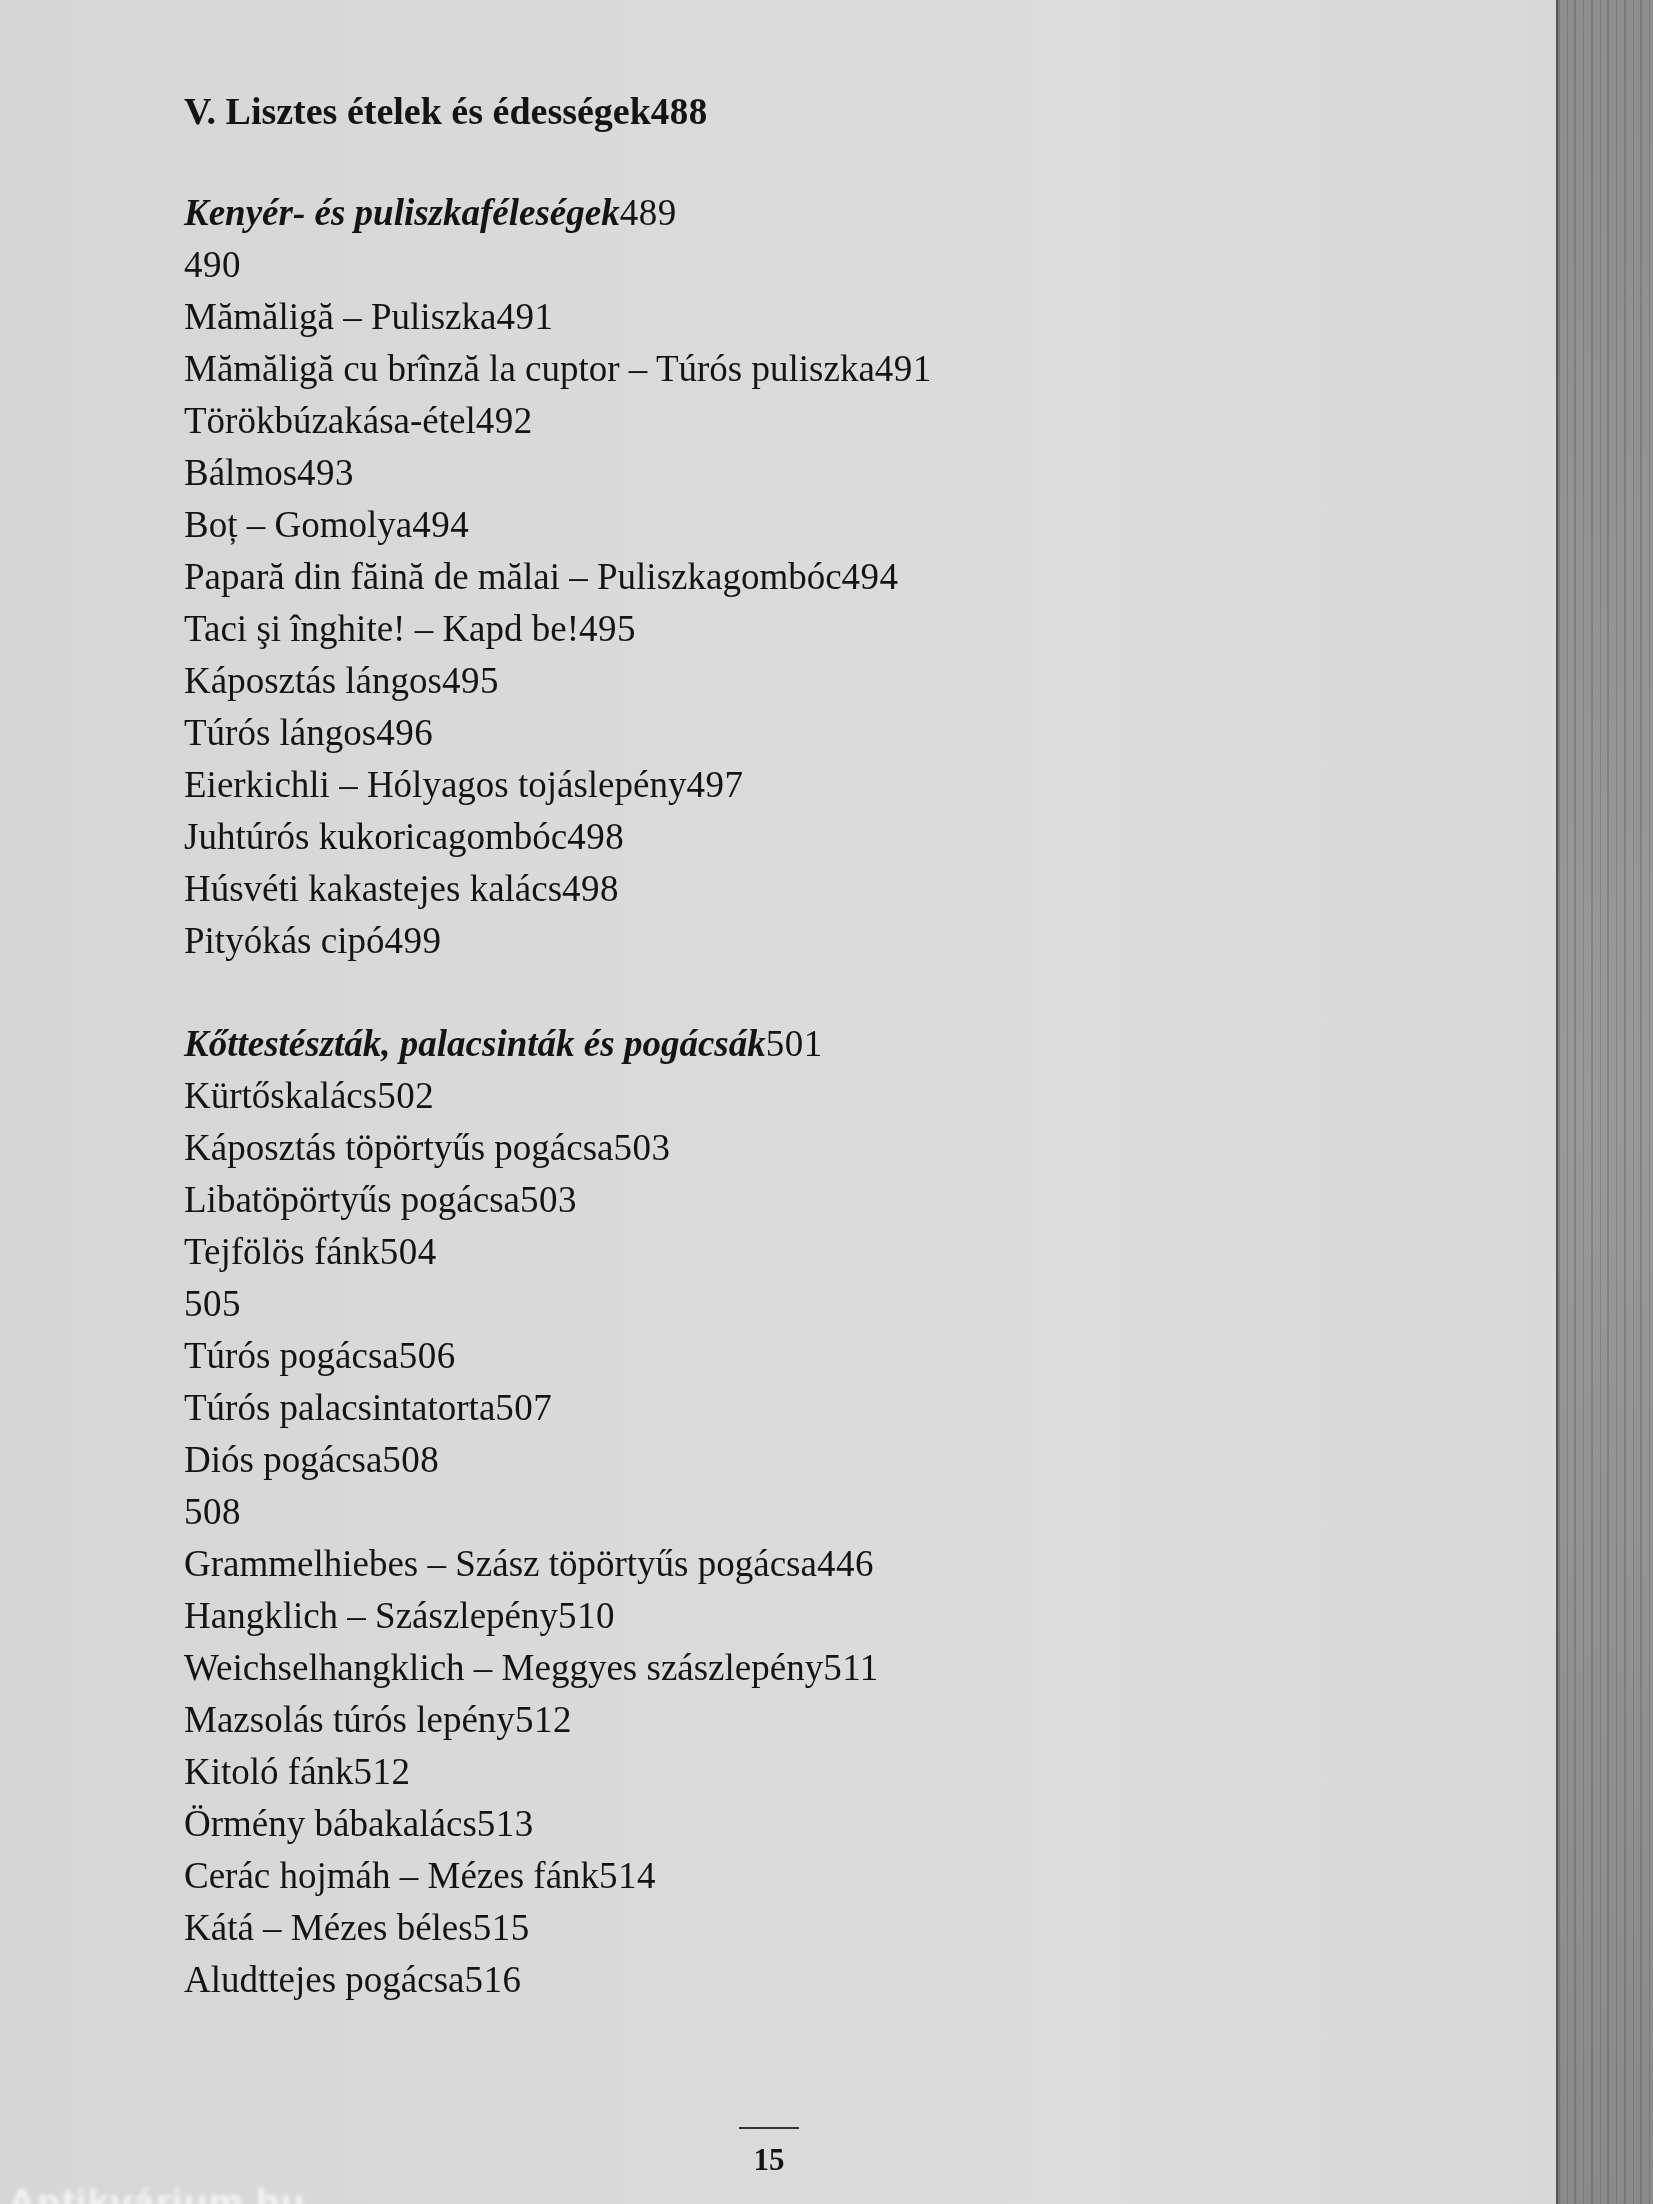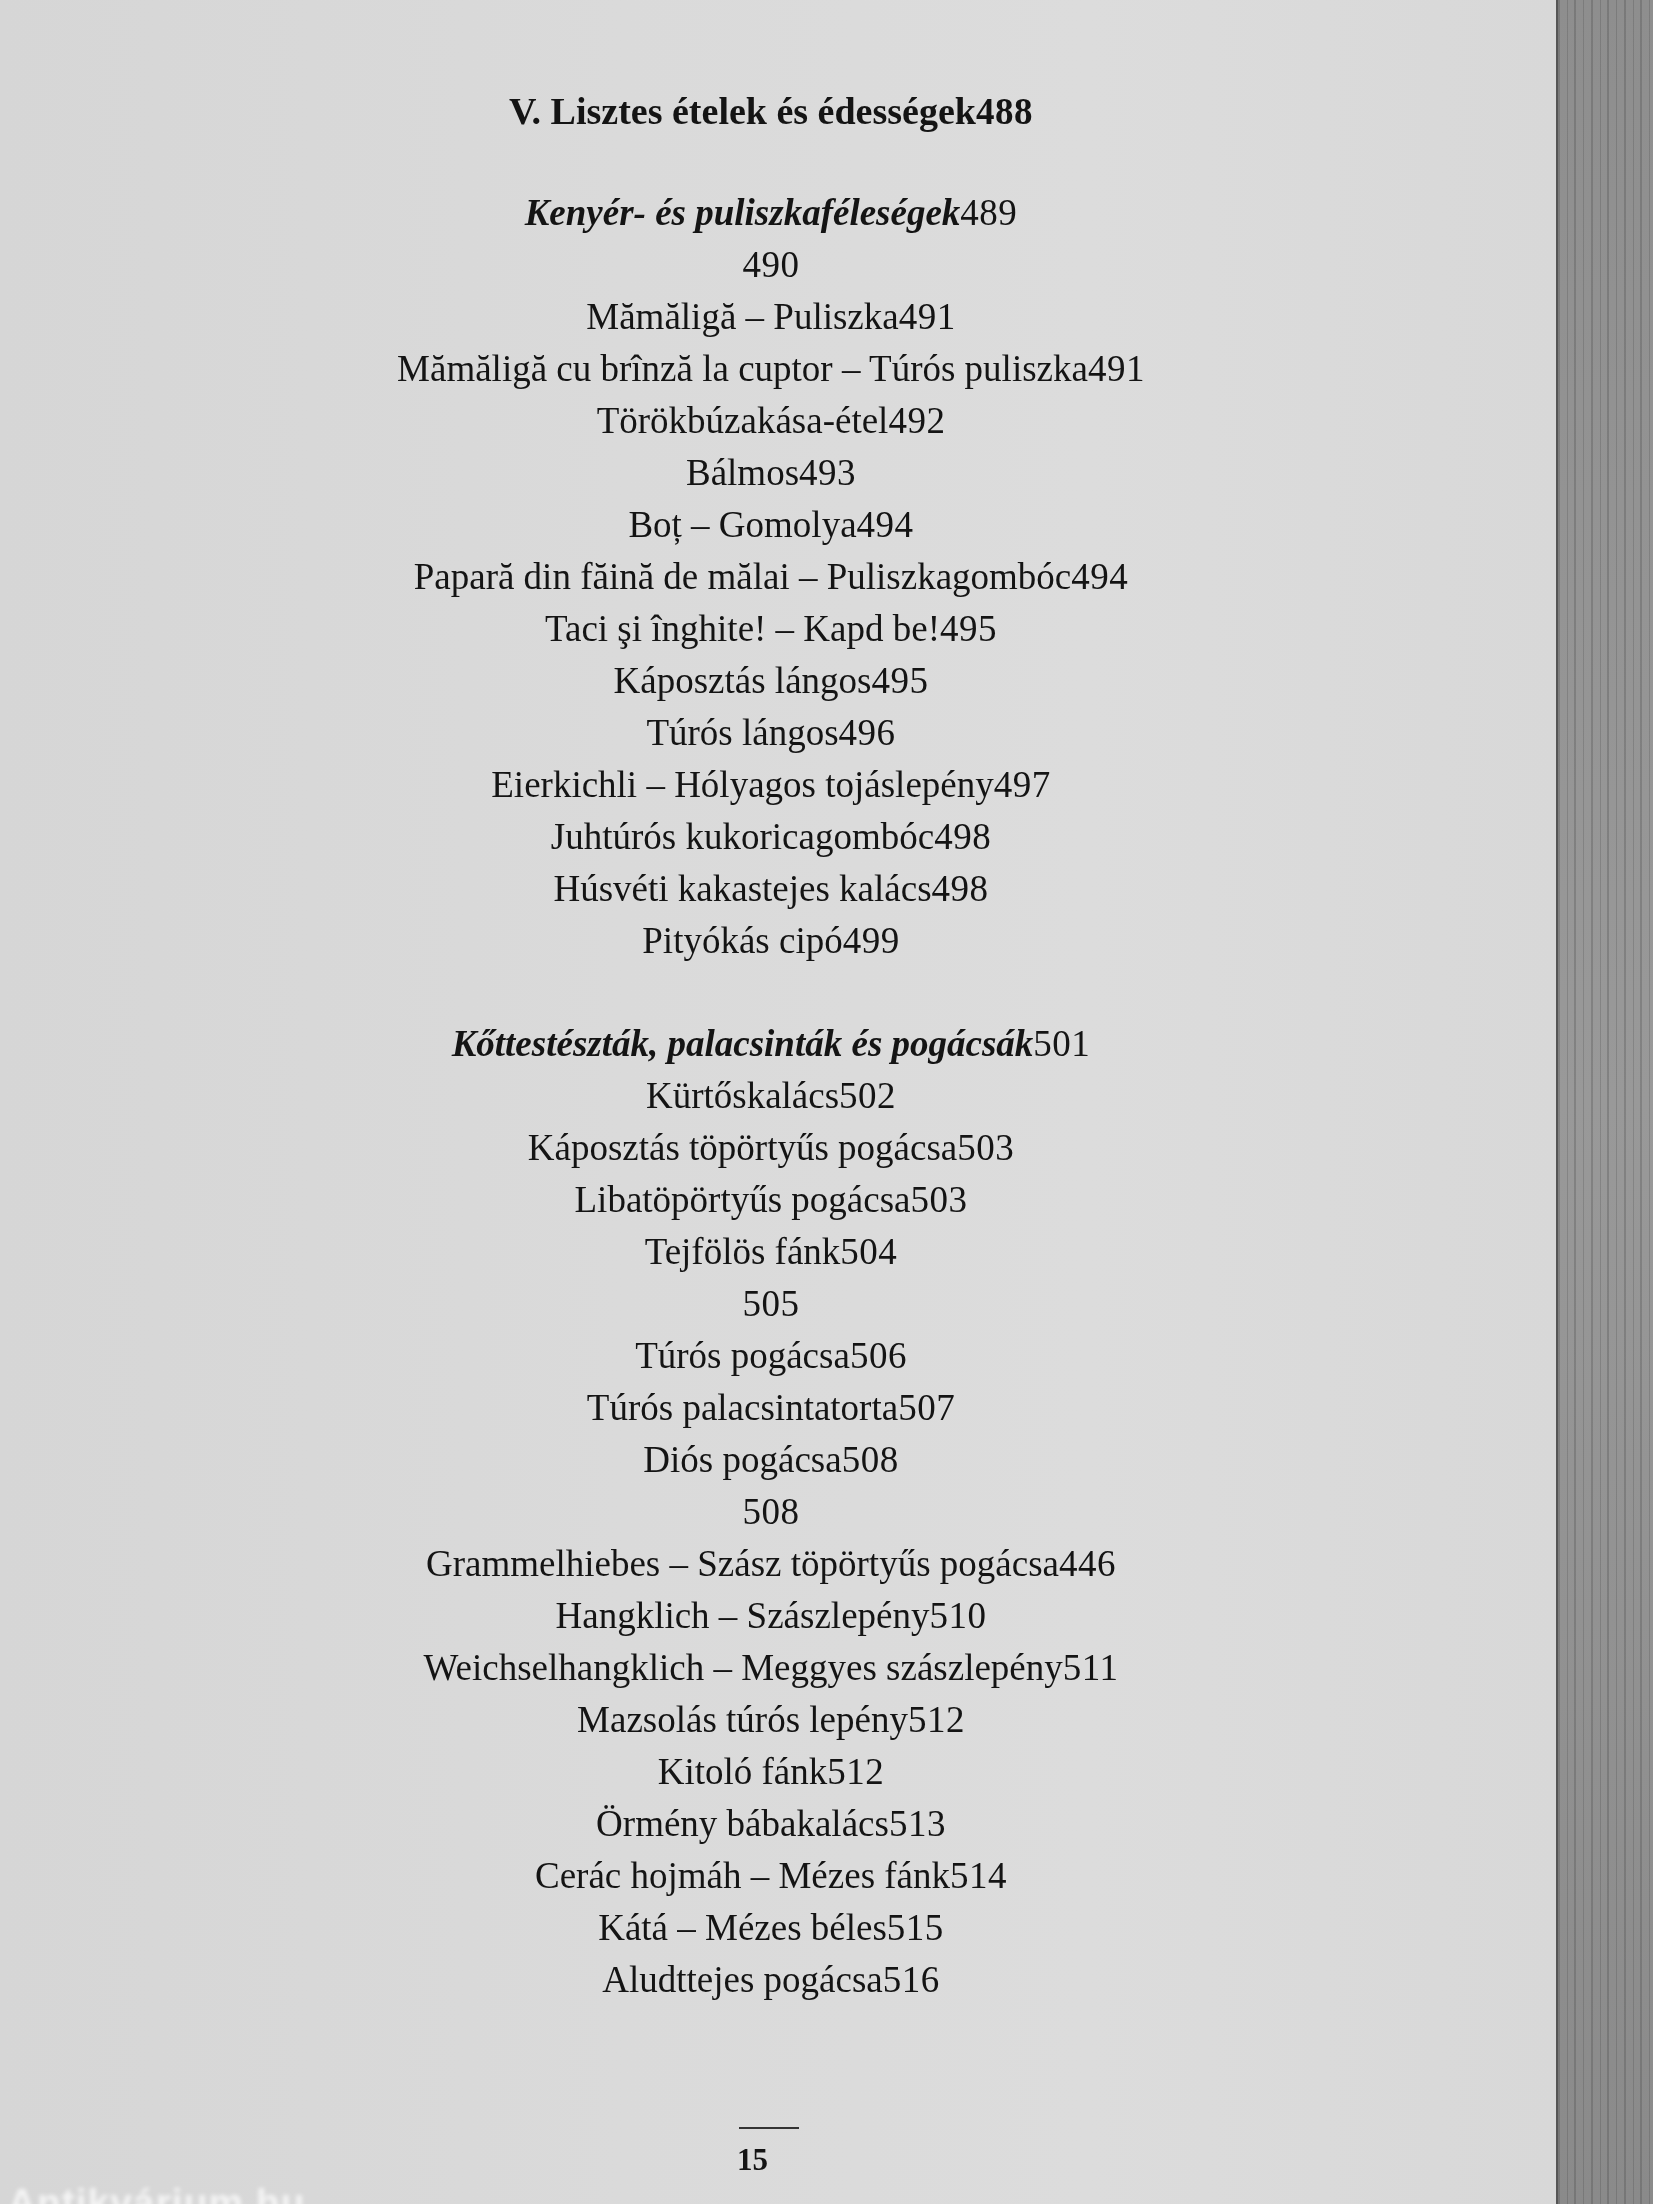--- a/index.html
+++ b/index.html
@@ -17,33 +17,33 @@
     position: absolute; left: 1556px; top: 0; width: 97px; height: 2205px;
     background:
       repeating-linear-gradient(90deg, rgba(60,60,60,0.25) 0 1.9px, transparent 1.9px 8.7px, rgba(40,40,40,0.18) 8.7px 9.7px, transparent 9.7px 16.5px),
       linear-gradient(180deg, #8e8e8e, #999 50%, #8a8a8a);
     border-left: 2.9px solid #555;
   }
   .toc {
     position: absolute; left: 184px; top: 85px; width: 1174px;
   }
   .row {
-    display: flex; justify-content: center; align-items: baseline;
+    display: flex; justify-content: flex-start; align-items: baseline;
     height: 52px; line-height: 52px; font-size: 37px;
   }
   .row .title { white-space: nowrap; }
   .row .page-num { font-size: 37px; letter-spacing: 0.5px; }
   .part-row { font-weight: bold; font-size: 38px; }
   .part-row .page-num { font-weight: bold; }
   .part-gap { height: 50px; }
   .section-row .title { font-style: italic; font-weight: bold; }
   .section-row .page-num { font-weight: normal; }
   .section-gap { height: 51px; }
   .footer {
-    position: absolute; left: 737px; top: 2127px; width: 64px; text-align: left;
+    position: absolute; left: 737px; top: 2127px; width: 64px; text-align: center;
   }
   .footer-rule { height: 1.9px; background: #333; margin: 0 auto 13.6px auto; width: 60px; }
   .footer-num { font-size: 31px; font-weight: bold; }
   .watermark {
     position: absolute; left: 7.8px; top: 2181px;
     font-family: "Liberation Sans", "DejaVu Sans", sans-serif;
     font-size: 39px; font-weight: bold; color: rgba(255,255,255,0.75);
     filter: blur(1.9px); letter-spacing: 1px;
   }
 </style>

